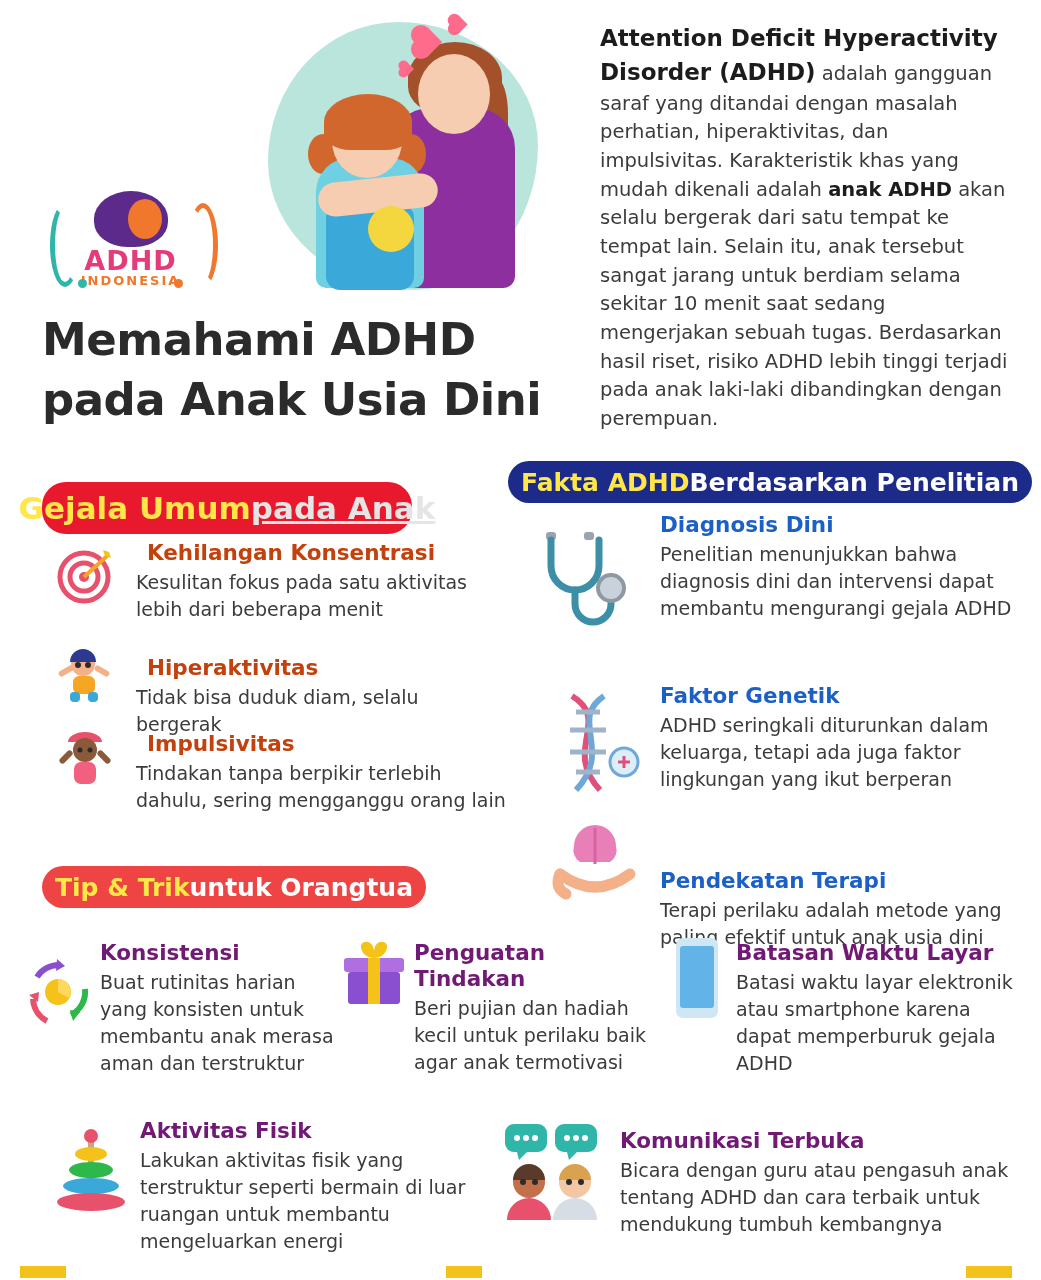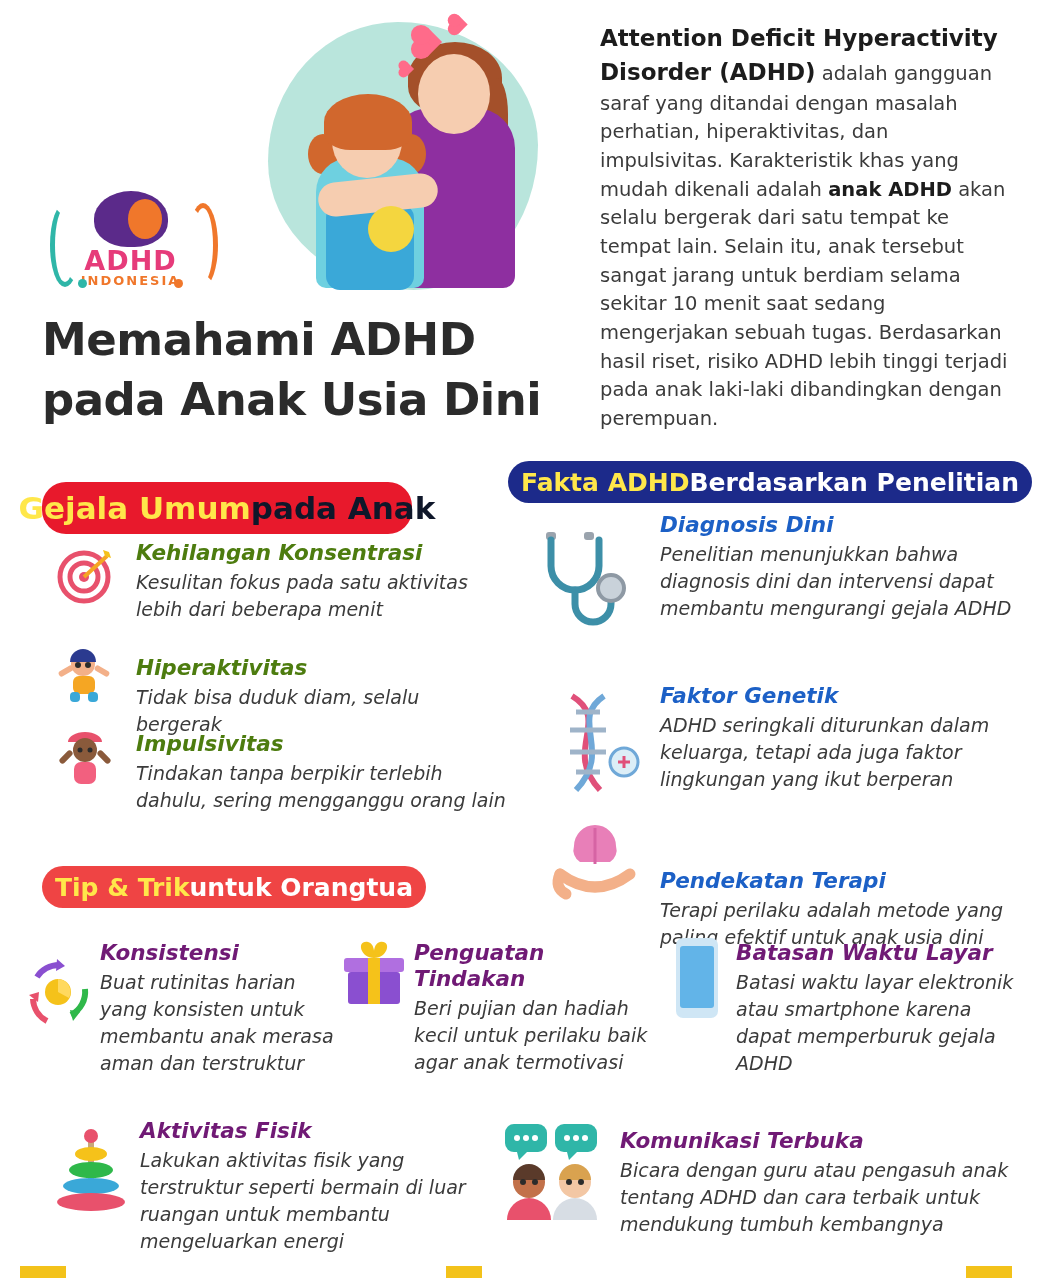--- a/index.html
+++ b/index.html
@@ -281,59 +281,59 @@
     white-space: nowrap;
   }
   .banner span { font-weight: bold; }
 
   #banner-gejala {
     left: 42px; top: 482px; width: 370px; height: 52px;
     background: #e8192c;
     font-size: 31px;
   }
   #banner-gejala .a { color: #ffe74a; }
-  #banner-gejala .b { color: #0f172a; }
+  #banner-gejala .b { color: #e5e5e5; text-decoration: underline; }
 
   #banner-fakta {
     left: 508px; top: 461px; width: 524px; height: 42px;
     background: #1c2a8a;
     font-size: 25px;
   }
   #banner-fakta .a { color: #ffe74a; }
   #banner-fakta .b { color: #ffffff; }
 
   #banner-tip {
     left: 42px; top: 866px; width: 384px; height: 42px;
     background: #ef4444;
     font-size: 25px;
   }
   #banner-tip .a { color: #ffe74a; }
   #banner-tip .b { color: #ffffff; }
 
   
-  .item { position: absolute; font-style: italic; }
+  .item { position: absolute; }
   .item-title {
     font-weight: bold;
     font-size: 21.5px;
     line-height: 1.2;
     margin-bottom: 3px;
   }
   .item-body {
     font-size: 19px;
     line-height: 1.42;
     color: #3b3b3b;
   }
   .icon-box {
     position: absolute;
     display: flex;
     align-items: center;
     justify-content: center;
   }
 
-  .t-red    { color: #4d7c0f; }
+  .t-red    { color: #c2410c; margin-left: 11px; }
   .t-blue   { color: #1c60c6; }
   .t-teal   { color: #701a75; }
 
   
   .footer-strip {
     position: absolute;
     left: 0; top: 1262px;
     width: 1041px; height: 18px;
     background: #ffffff;
   }

